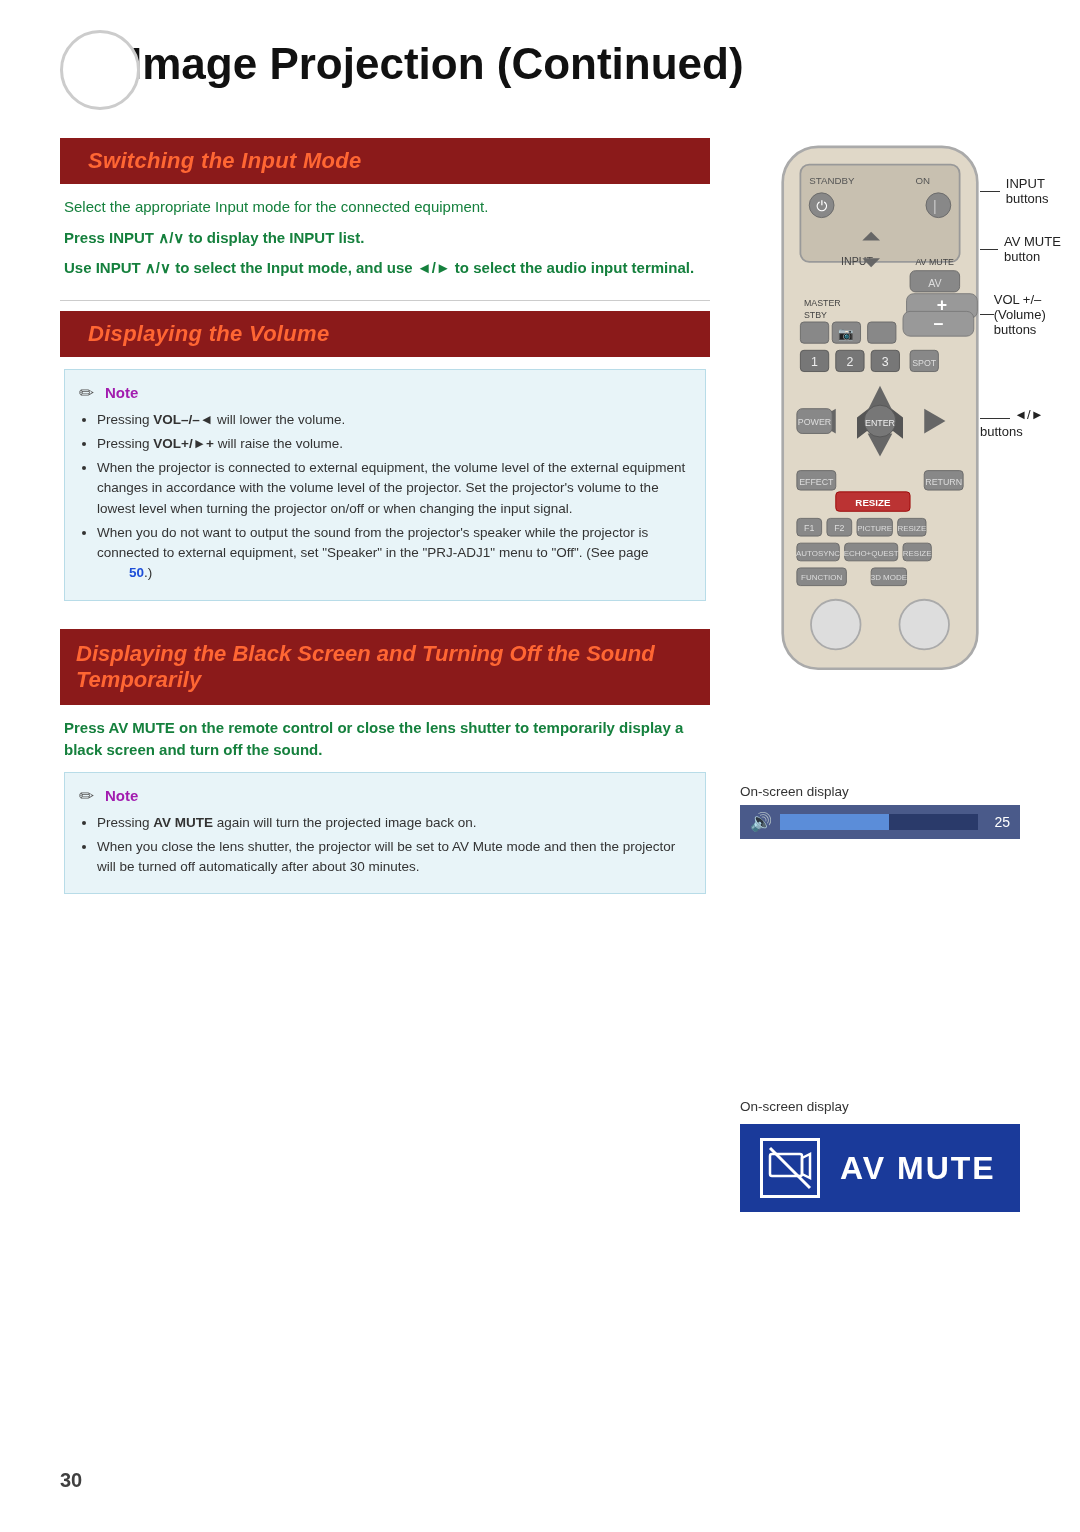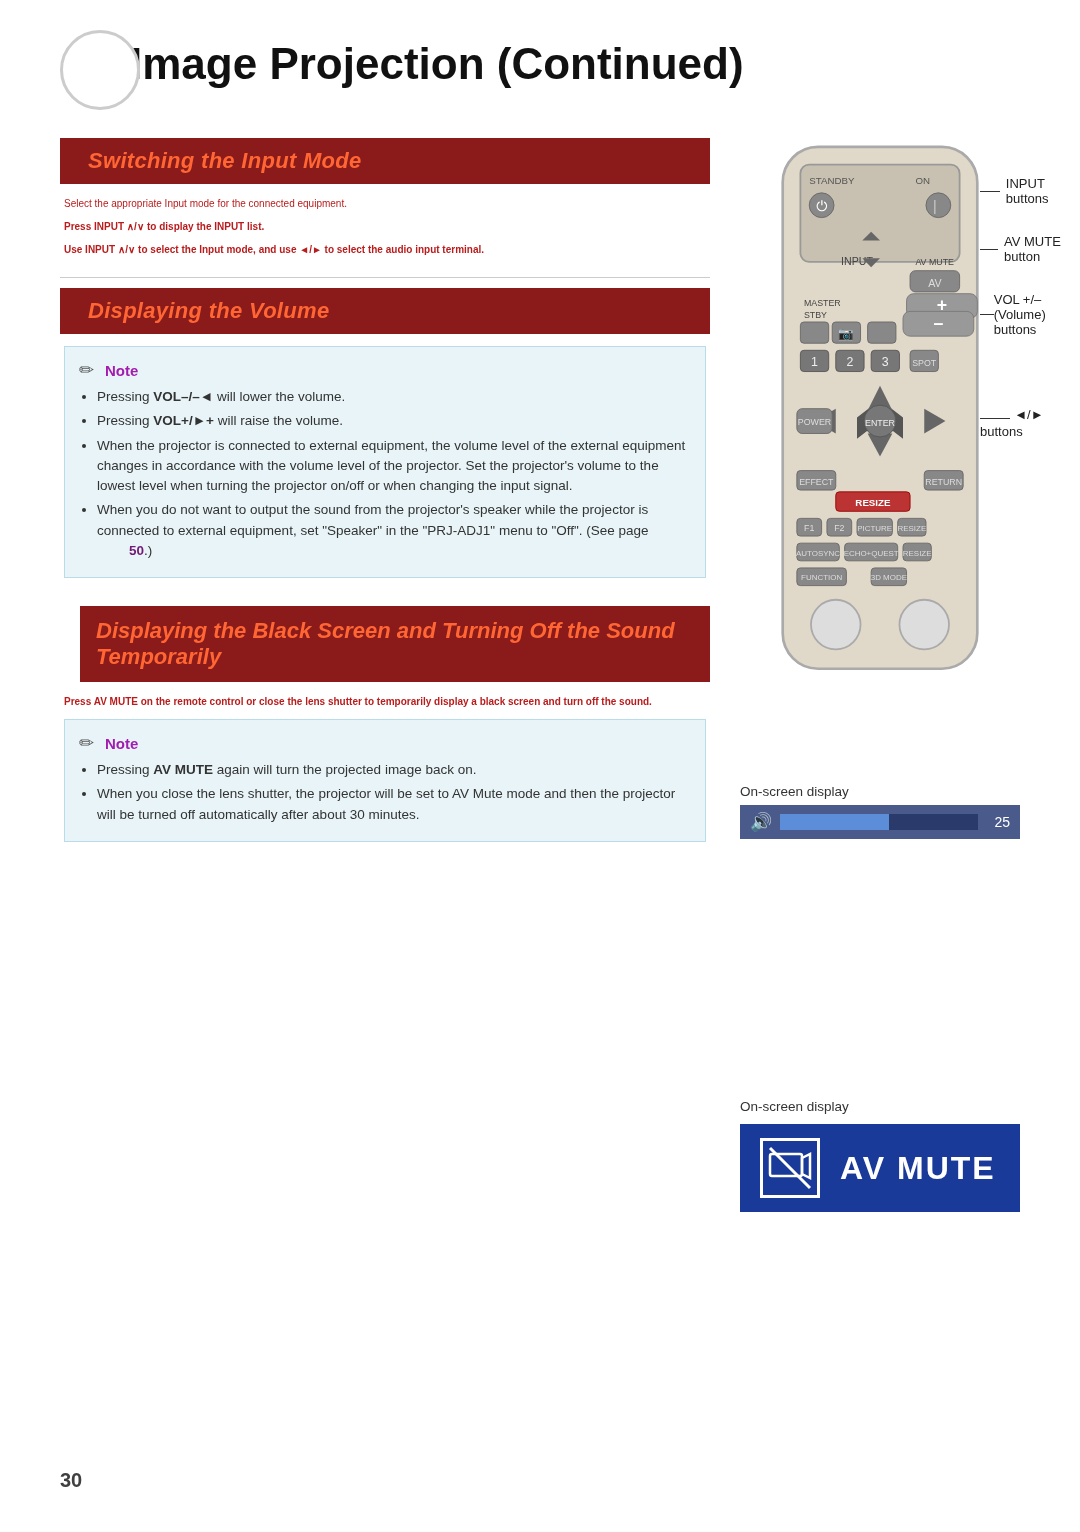--- a/index.html
+++ b/index.html
@@ -74,24 +74,24 @@
       font-style: italic;
       letter-spacing: 0.3px;
     }
 
     
     .section-content {
       margin-bottom: 20px;
       padding: 0 4px;
     }
     .section-content p {
-      font-size: 10px;
+      font-size: 15px;
       line-height: 1.5;
       margin-bottom: 8px;
-      color: #b91c1c;
+      color: #15803d;
     }
     .section-content p strong {
       font-weight: 700;
     }
 
     
     .note-box {
       background: #e8f4f8;
       border: 1px solid #b8dce8;
       padding: 12px 14px;
@@ -215,31 +215,30 @@
     
     .bottom-section {
       margin-top: 28px;
     }
 
     
     .section-bar-bottom {
       background: #8B1A1A;
       padding: 12px 16px;
       margin-bottom: 12px;
-      margin-left: 20px;
     }
     .section-bar-bottom h2 {
       font-size: 22px;
       font-weight: 900;
       color: #FF6633;
       font-style: italic;
     }
 
     .link-text {
-      color: #701a75;
+      color: #1d4ed8;
       font-weight: 700;
       margin-left: 32px;
     }
   </style>
 </head>
 <body>
 
 <div class="page-container">
 
   <div class="page-title-area">

